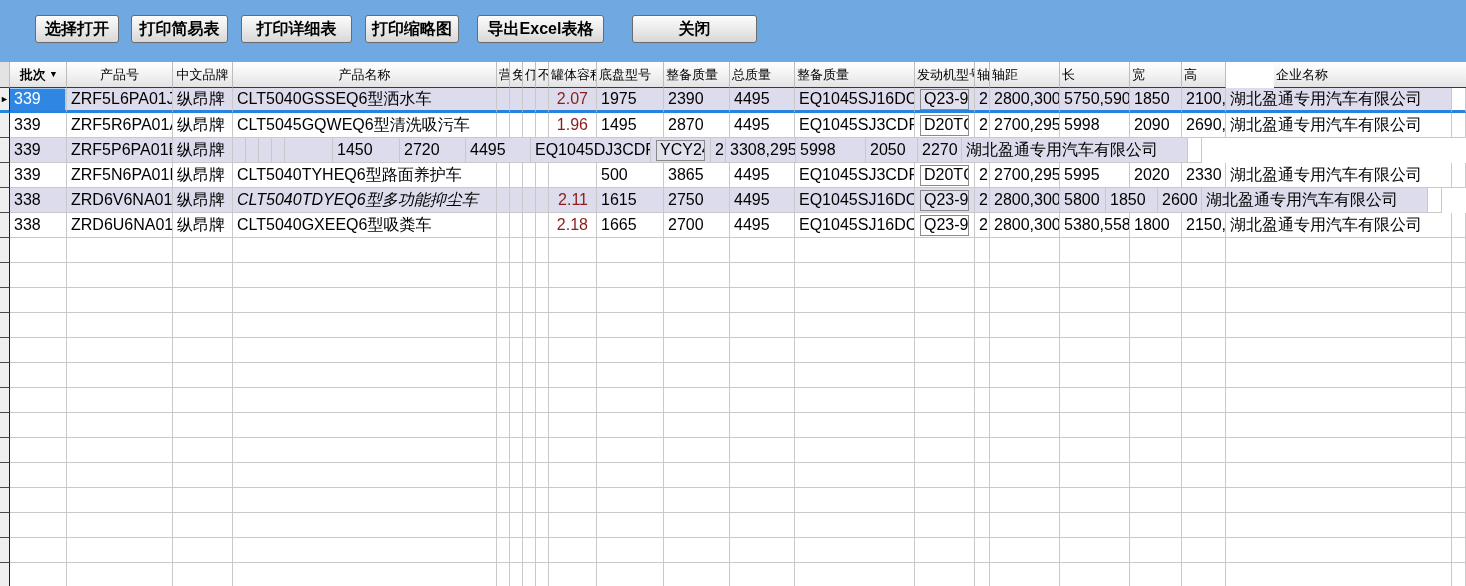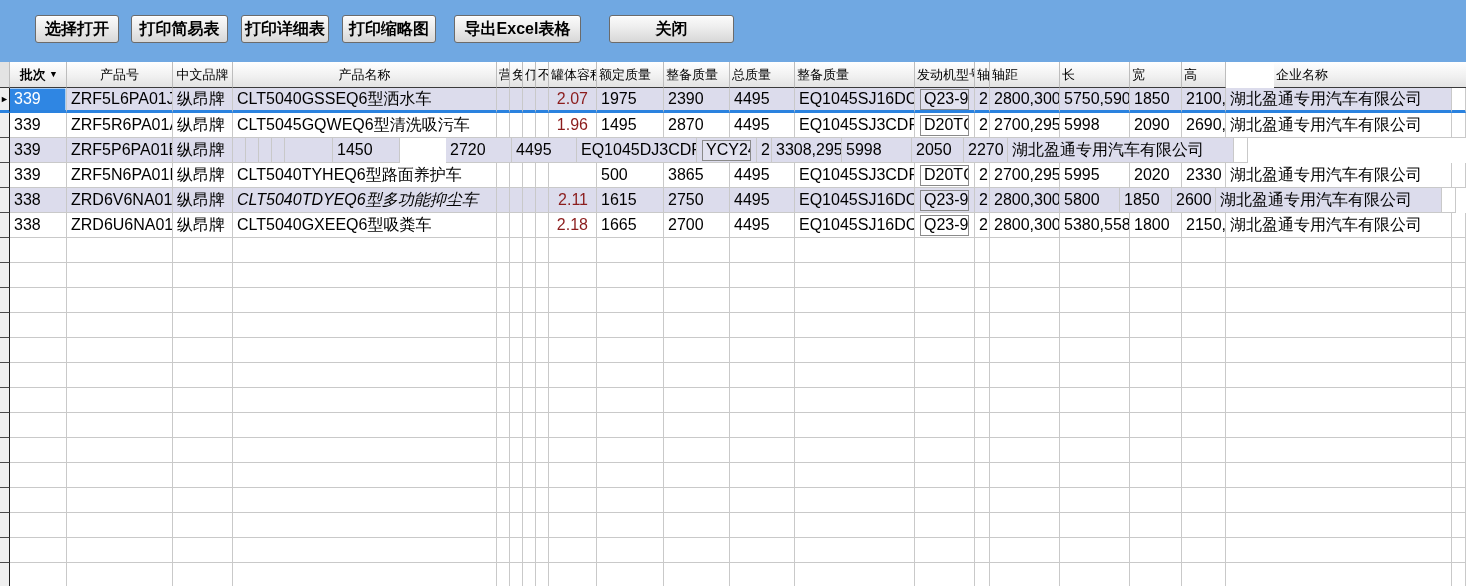--- a/index.html
+++ b/index.html
@@ -44,42 +44,42 @@
   .sort-arrow{font-size:9px;margin-left:5px;}
 </style>
 </head>
 <body>
 
 <div class="app">
 
   <div class="toolbar">
     <button class="btn" style="width:84px;margin-left:0">选择打开</button>
     <button class="btn" style="width:97px;margin-left:12px">打印简易表</button>
-    <button class="btn" style="width:88px;margin-left:13px">打印详细表</button>
+    <button class="btn" style="width:111px;margin-left:13px">打印详细表</button>
     <button class="btn" style="width:94px;margin-left:13px">打印缩略图</button>
     <button class="btn" style="width:127px;margin-left:18px">导出Excel表格</button>
     <button class="btn" style="width:125px;margin-left:28px">关闭</button>
   </div>
 
   <div class="grid" id="grid">
       <div class="grow hrow">
         <div class="cell gutter" style="width: 10px;"></div>
         <div class="cell hcenter hbold" style="width: 57px;">
           <span>批次</span>
           <span class="sort-arrow">▼</span>
         </div>
         <div class="cell hcenter" style="width: 106px;">产品号</div>
         <div class="cell hcenter" style="width: 60px;">中文品牌</div>
         <div class="cell hcenter" style="width: 264px;">产品名称</div>
         <div class="cell" style="width: 13px;">营</div>
         <div class="cell" style="width: 13px;">免</div>
         <div class="cell" style="width: 13px;">仃</div>
         <div class="cell" style="width: 13px;">不</div>
         <div class="cell" style="width: 48px;">罐体容积</div>
-        <div class="cell" style="width: 67px;">额定质量</div>
+        <div class="cell" style="width: 67px;">底盘型号</div>
         <div class="cell" style="width: 66px;">整备质量</div>
         <div class="cell" style="width: 65px;">总质量</div>
         <div class="cell" style="width: 120px;">整备质量</div>
         <div class="cell" style="width: 60px;">发动机型号</div>
         <div class="cell" style="width: 15px;">轴数</div>
         <div class="cell" style="width: 70px;">轴距</div>
         <div class="cell" style="width: 70px;">长</div>
         <div class="cell" style="width: 52px;">宽</div>
         <div class="cell" style="width: 44px;">高</div>
         <div class="cell" style="width: 226px; margin-left: 48px;">企业名称</div>
@@ -143,21 +143,21 @@
         <div class="cell gutter" style="width: 10px;"></div>
         <div class="cell" style="width: 57px;">339</div>
         <div class="cell" style="width: 106px;">ZRF5P6PA01B</div>
         <div class="cell" style="width: 60px;">纵昂牌</div>
         <div class="cell" style="width: 13px;"></div>
         <div class="cell" style="width: 13px;"></div>
         <div class="cell" style="width: 13px;"></div>
         <div class="cell" style="width: 13px;"></div>
         <div class="cell tankv" style="width: 48px;"></div>
         <div class="cell" style="width: 67px;">1450</div>
-        <div class="cell" style="width: 66px; margin-left: 46px;">2720</div>
+        <div class="cell" style="width: 66px;">2720</div>
         <div class="cell" style="width: 65px;">4495</div>
         <div class="cell" style="width: 120px;">EQ1045DJ3CDF</div>
         <div class="cell" style="width: 60px;">
           <div class="ebox">YCY241</div>
         </div>
         <div class="cell" style="width: 15px;">2</div>
         <div class="cell" style="width: 70px;">3308,2950</div>
         <div class="cell" style="width: 70px;">5998</div>
         <div class="cell" style="width: 52px;">2050</div>
         <div class="cell" style="width: 44px;">2270</div>
@@ -203,21 +203,21 @@
         <div class="cell tankv" style="width: 48px;">2.11</div>
         <div class="cell" style="width: 67px;">1615</div>
         <div class="cell" style="width: 66px;">2750</div>
         <div class="cell" style="width: 65px;">4495</div>
         <div class="cell" style="width: 120px;">EQ1045SJ16DC</div>
         <div class="cell" style="width: 60px;">
           <div class="ebox">Q23-95E</div>
         </div>
         <div class="cell" style="width: 15px;">2</div>
         <div class="cell" style="width: 70px;">2800,3000,</div>
-        <div class="cell" style="width: 60px;">5800</div>
+        <div class="cell" style="width: 46px;">5800</div>
         <div class="cell" style="width: 52px;">1850</div>
         <div class="cell" style="width: 44px;">2600</div>
         <div class="cell colcompany" style="width: 226px;">湖北盈通专用汽车有限公司</div>
         <div class="cell col-filler" style="width: 14px;"></div>
       </div>
       <div class="grow drow">
         <div class="cell gutter" style="width: 10px;"></div>
         <div class="cell" style="width: 57px;">338</div>
         <div class="cell" style="width: 106px;">ZRD6U6NA01S</div>
         <div class="cell" style="width: 60px;">纵昂牌</div>

